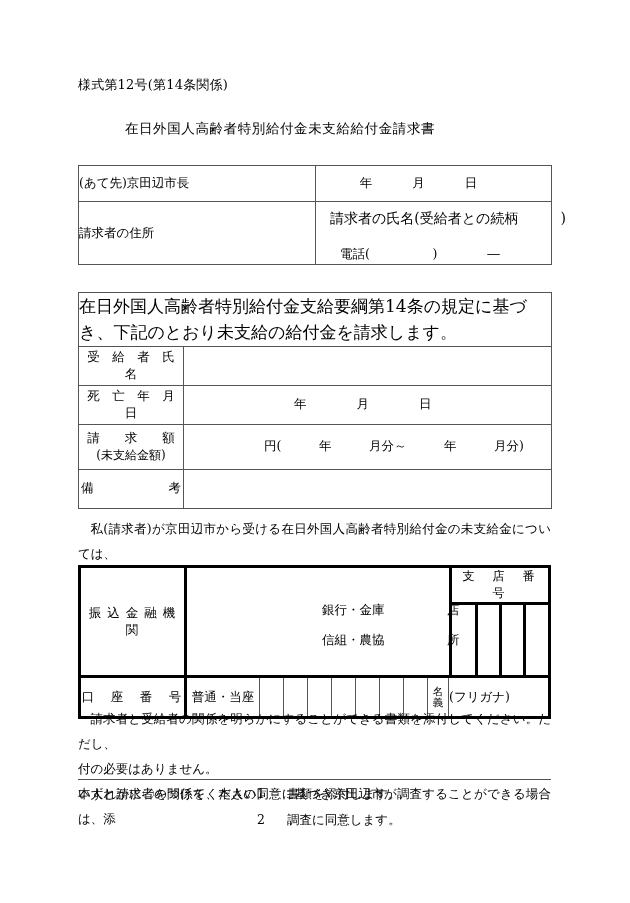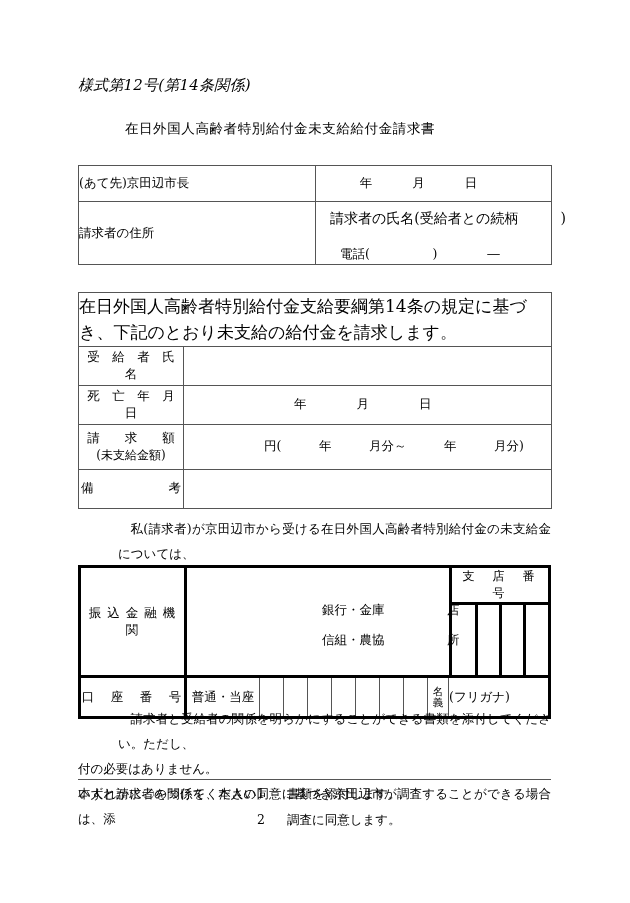--- a/index.html
+++ b/index.html
@@ -18,24 +18,23 @@
     height: 903px;
     background: #ffffff;
     overflow: hidden;
   }
 
   
   .form-no {
     position: absolute;
     left: 78px;
     top: 76px;
-    font-size: 15px;
+    font-size: 13px;
     letter-spacing: .2px;
     white-space: nowrap;
-    font-style: italic;
   }
   .doc-title {
     position: absolute;
     left: 0;
     top: 120px;
     width: 560px;
     text-align: center;
     font-size: 13.5px;
     letter-spacing: .6px;
     white-space: nowrap;
@@ -116,21 +115,21 @@
     position: absolute;
     width: 473px;
     left: 78px;
     font-size: 12.5px;
     line-height: 2.0;
     text-align: justify;
     text-justify: inter-character;
   }
   #para-transfer { top: 516px; }
   #para-attach   { top: 706px; }
-  .indent { text-indent: 1em; margin-left: 40px; }
+  .indent { text-indent: 1em; }
 
   
   #tbl-bank {
     left: 78px;
     top: 565px;
     width: 473px;
   }
   #tbl-bank td { border: 3px solid #000000; }
   .bank-lbl {
     width: 103px;

